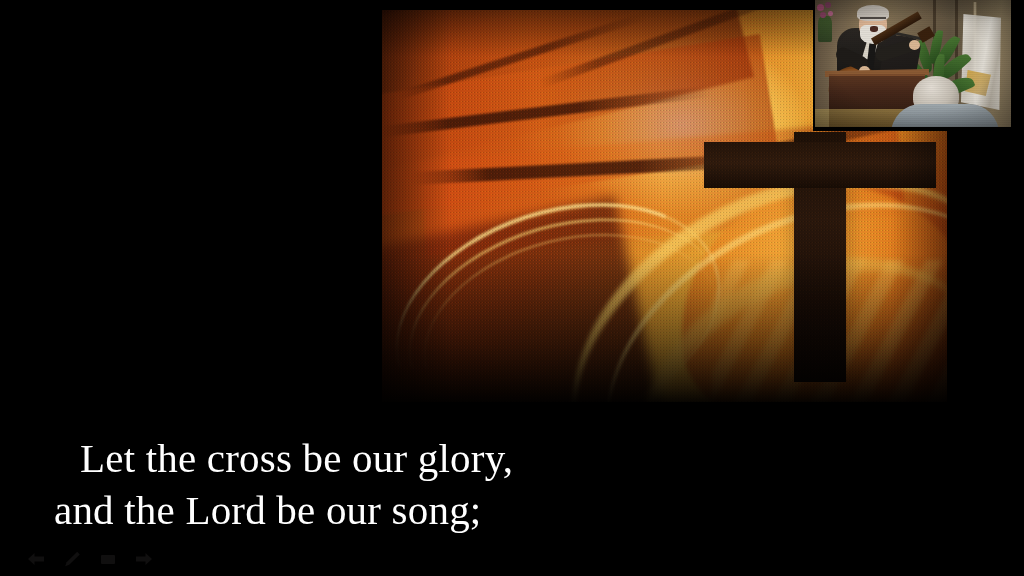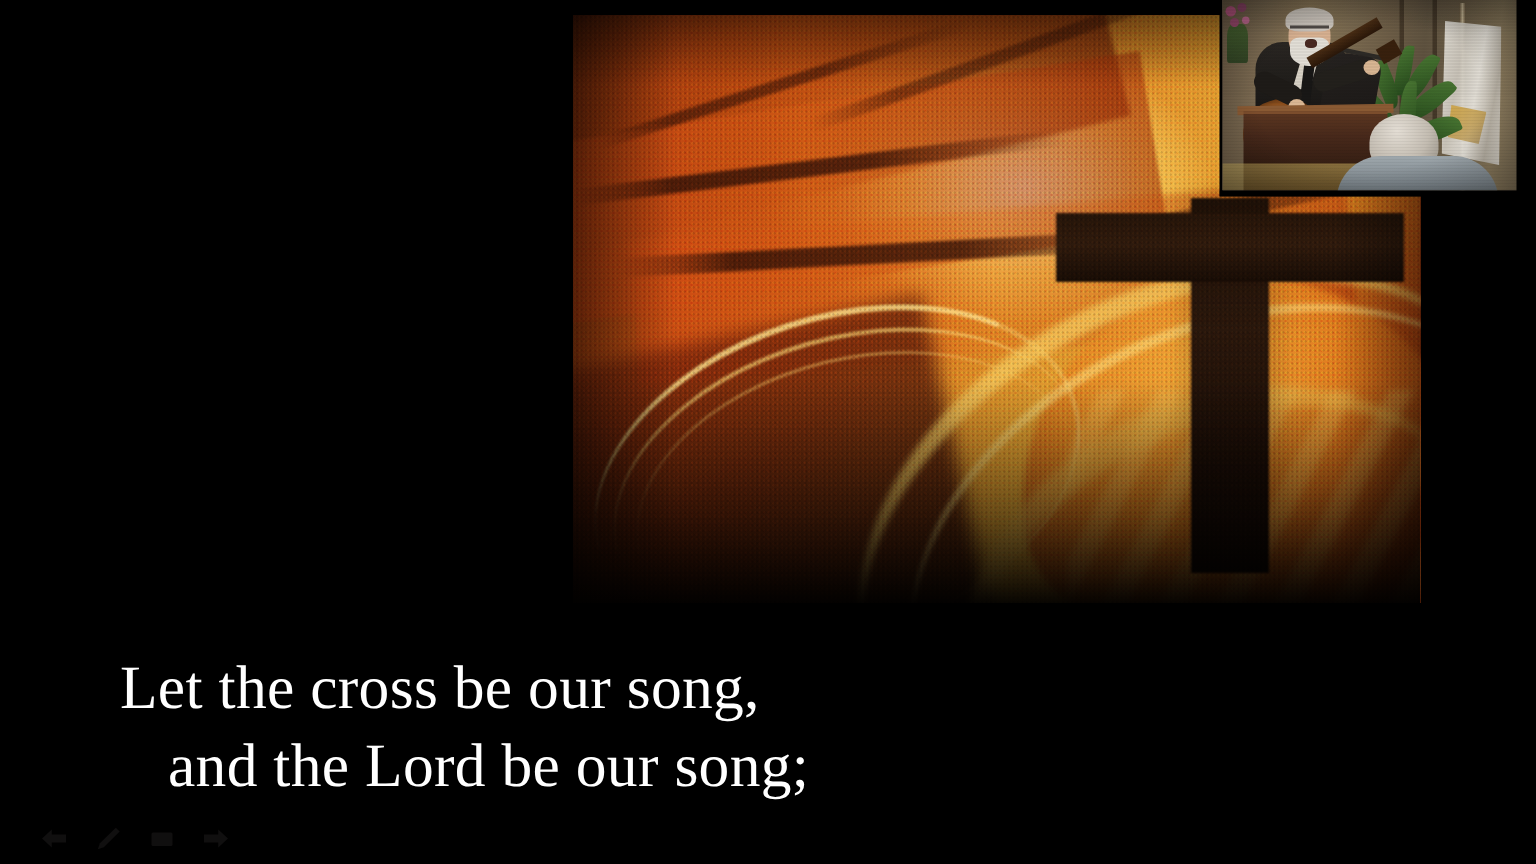--- a/index.html
+++ b/index.html
@@ -241,21 +241,21 @@
     font-size: 41px;
     line-height: 52px;
     letter-spacing: 0.2px;
     text-rendering: optimizeLegibility;
   }
   .lyric-line {
     white-space: pre;
     text-shadow: 0 0 2px rgba(0,0,0,0.9);
   }
   .lyric-line-1 { padding-left: 80px; }
-  .lyric-line-2 { padding-left: 112px; }
+  .lyric-line-2 { padding-left: 54px; }
 
   
   #pip {
     position: absolute;
     left: 813px;
     top: 0px;
     width: 211px;
     height: 131px;
     background: #000;
     overflow: hidden;
@@ -572,21 +572,21 @@
       <div class="cross-vert"></div>
       <div class="cross-horiz"></div>
     </div>
 
     <div class="grain"></div>
     <div class="grain2"></div>
     <div class="vignette"></div>
   </div>
 
   <div id="lyrics">
-    <div class="lyric-line lyric-line-1">Let the cross be our song,</div>
+    <div class="lyric-line lyric-line-1">Let the cross be our glory,</div>
     <div class="lyric-line lyric-line-2">and the Lord be our song;</div>
   </div>
 
   <div id="pip">
     <div class="pip-frame">
       <div class="pip-wall"></div>
       <div class="pip-wall-seam" style="left:118px"></div>
       <div class="pip-wall-seam" style="left:140px"></div>
 
       <div class="pip-flowers">

